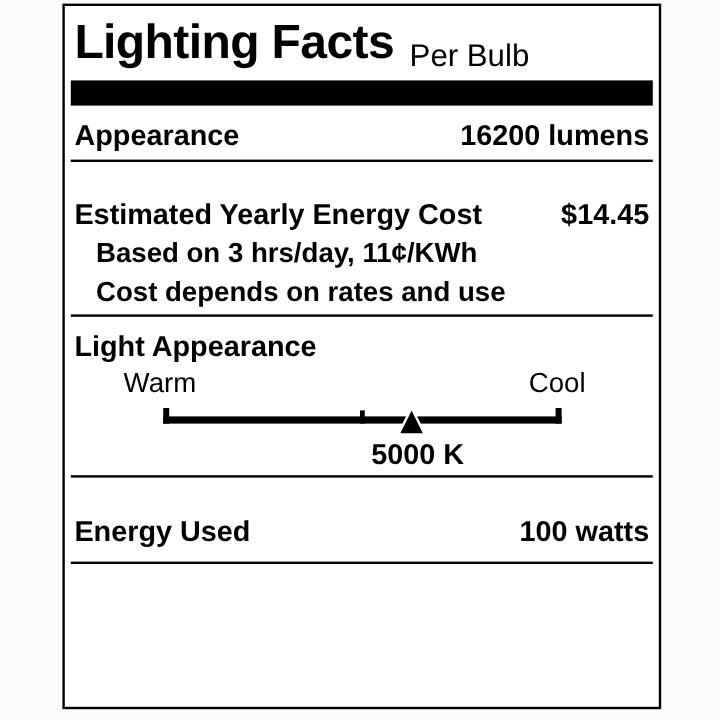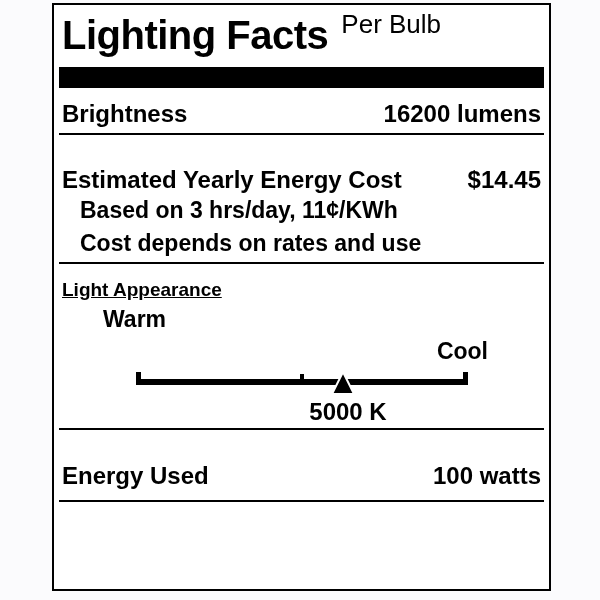--- a/index.html
+++ b/index.html
@@ -13,21 +13,21 @@
   .label-box {
     position: absolute;
     left: 52px; top: 3px;
     width: 499px; height: 588px;
     background: #ffffff;
     border: 2px solid #000;
     padding: 0 5px;
   }
   .title-row {
     display: flex;
-    align-items: flex-start;
+    align-items: flex-end;
     gap: 13px;
     padding: 8px 3px 6px 3px;
   }
   .title {
     font-size: 40px;
     font-weight: bold;
     line-height: 44px;
     letter-spacing: -0.5px;
     white-space: nowrap;
   }
@@ -56,36 +56,35 @@
   .sec-life { padding: 8px 0 2px 0; }
   .sec-appearance { padding: 12px 0 0 0; }
   .sec-energy-used { padding: 8px 0 10px 0; margin-top: 24px; }
   .note {
     font-size: 23px;
     font-weight: bold;
     line-height: 33px;
     padding-left: 21px;
   }
   .heading {
-    font-size: 19px;
+    font-size: 24px;
     font-weight: bold;
     line-height: 28px;
     padding-left: 3px;
-    text-decoration: underline;
   }
   .warm-cool-row {
     display: flex;
     justify-content: space-between;
     font-size: 23px;
-    font-weight: bold;
+    font-weight: normal;
     line-height: 26px;
     margin-top: 2px;
   }
   .warm-label { margin-left: 44px; }
-  .cool-label { margin-right: 56px; margin-top: 32px; }
+  .cool-label { margin-right: 56px; }
   .scale {
     position: relative;
     height: 34px;
   }
   .scale-bar {
     position: absolute;
     left: 77px; top: 15px;
     width: 332px; height: 6px;
     background: #000;
   }
@@ -128,21 +127,21 @@
 
   <div class="title-row">
     <span class="title">Lighting Facts</span>
     <span class="subtitle">Per Bulb</span>
   </div>
 
   <div class="black-bar"></div>
 
   <div class="section sec-brightness">
     <div class="row">
-      <span>Brightness</span>
+      <span>Appearance</span>
       <span>16200 lumens</span>
     </div>
   </div>
 
   <div class="section sec-energy-cost">
     <div class="row">
       <span>Estimated Yearly Energy Cost</span>
       <span>$14.45</span>
     </div>
     <div class="note">Based on 3 hrs/day, 11¢/KWh</div>

